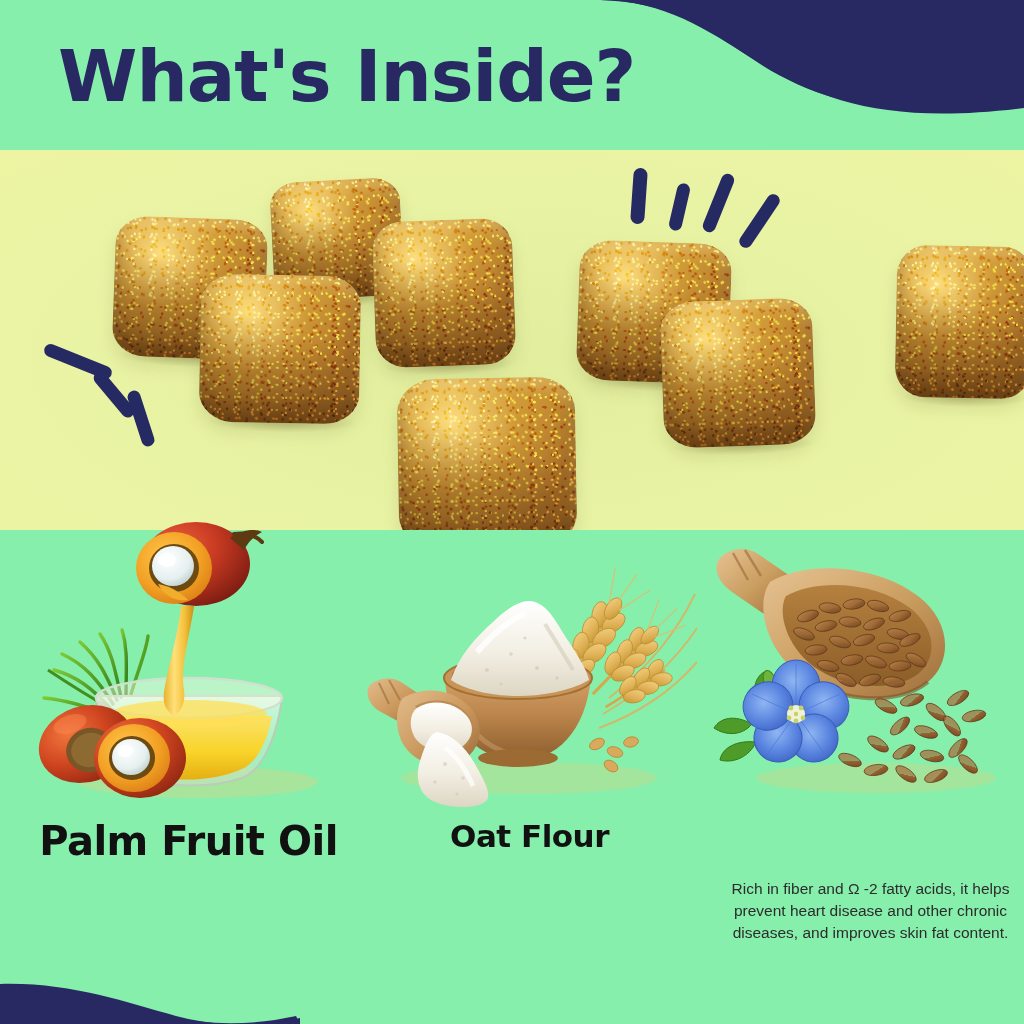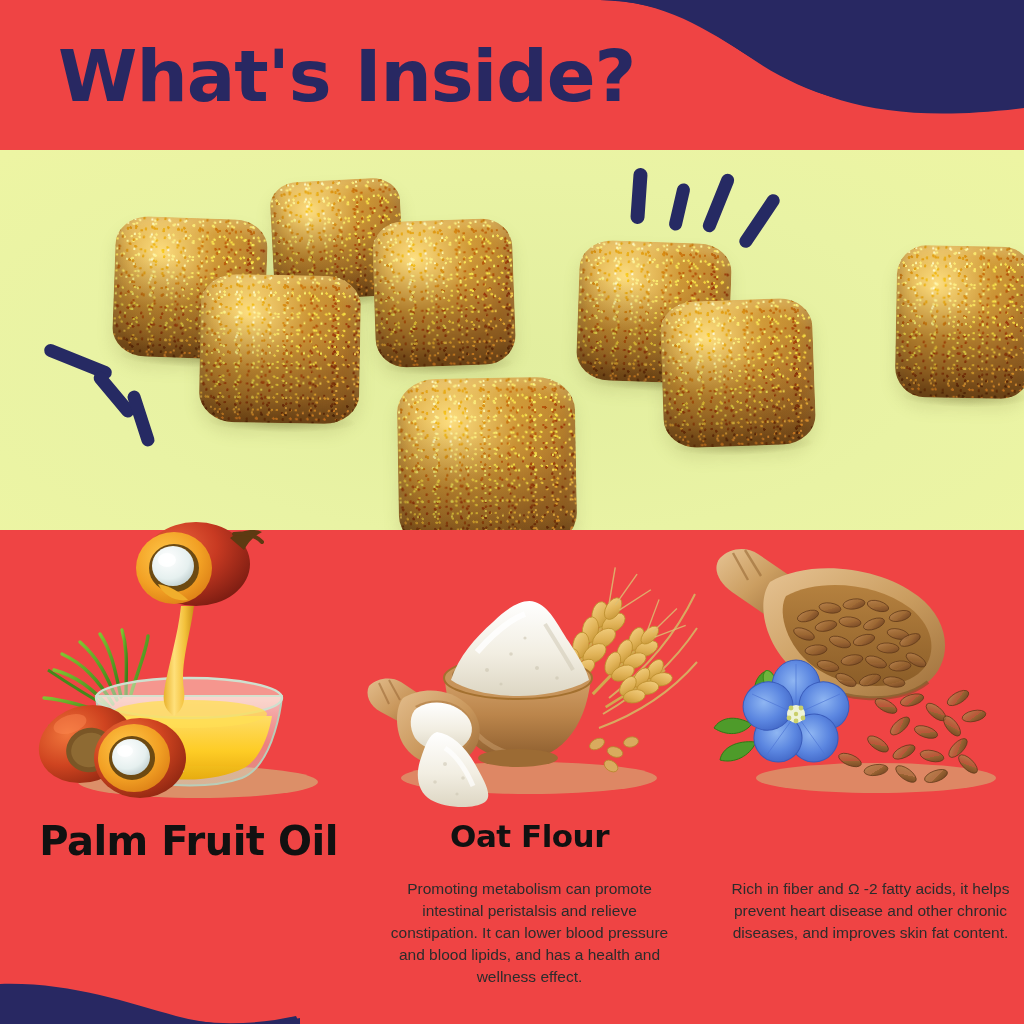--- a/index.html
+++ b/index.html
@@ -1,21 +1,21 @@
 <!DOCTYPE html>
 <html><head>
 <meta charset="utf-8">
 <style>
   html,body{margin:0;padding:0;}
   body{
     width:1024px;height:1024px;overflow:hidden;
     font-family:"Liberation Sans",sans-serif;
     background:#edf5a3;
   }
-  #page{position:relative;width:1024px;height:1024px;overflow:hidden;background:#ef4444;}
+  #page{position:relative;width:1024px;height:1024px;overflow:hidden;background:#86efac;}
 
   
   .wave{position:absolute;left:0;top:0;width:1024px;height:1024px;pointer-events:none;}
 
   
   #title{
     position:absolute;left:58px;top:40px;
     font-size:72px;font-weight:bold;letter-spacing:-1px;
     color:#282862;line-height:1;
     font-family:"DejaVu Sans","Liberation Sans",sans-serif;
@@ -404,21 +404,20 @@
           <path d="M86 228 C 98 236 108 252 114 266" stroke="#ffffff" stroke-width="5" fill="none" opacity=".7"></path>
           <g fill="#cdc6b2" opacity=".55">
             <circle cx="86" cy="244" r="2"></circle>
               <circle cx="104" cy="258" r="1.8"></circle>
             <circle cx="76" cy="262" r="1.8"></circle>
               <circle cx="98" cy="274" r="1.6"></circle>
           </g>
         </g>
       </svg>
       <div class="col-title">Oat Flour</div>
-      <div class="col-body">Promoting metabolism can promote intestinal peristalsis and relieve constipation. It can lower blood pressure and blood lipids, and has a health and wellness effect.</div>
     </div>
 
     <div class="col c3">
       <svg class="art" viewBox="0 0 341 290">
         <defs>
           <linearGradient id="scoopW" x1="0" y1="0" x2="1" y2="1">
             <stop offset="0%" stop-color="#e6c393"></stop>
               <stop offset="50%" stop-color="#cb9e61"></stop>
             <stop offset="100%" stop-color="#9d6e3a"></stop>
           </linearGradient>

